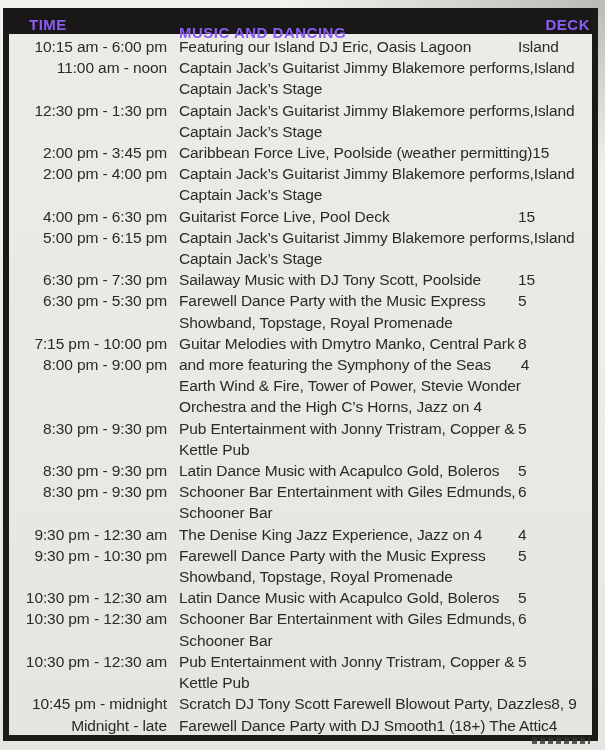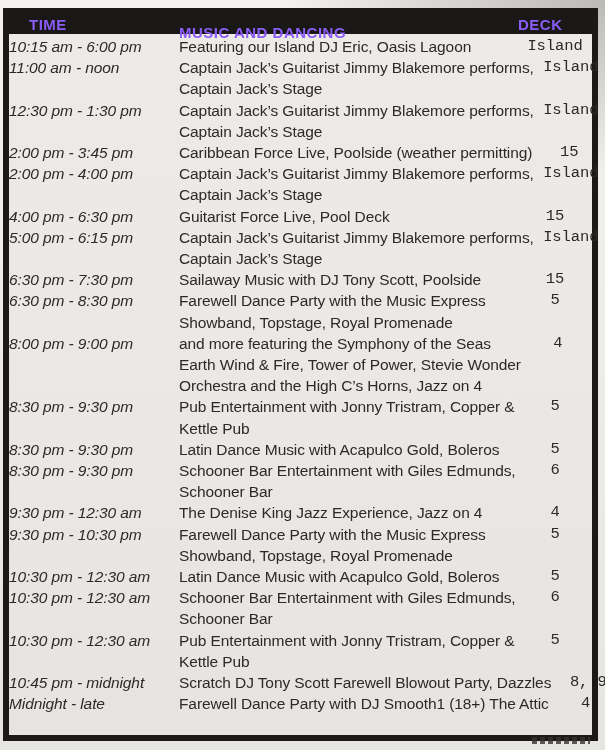--- a/index.html
+++ b/index.html
@@ -18,31 +18,31 @@
     background:linear-gradient(180deg,#edebe7 0%,#eae8e4 60%,#e6e4e0 100%);
     box-sizing:border-box;
   }
   .header{
     height:26px;background:#191816;color:#8b5cf6;
     display:grid;grid-template-columns:158px 1fr 74px;align-items:center;
     font-size:15px;font-weight:bold;letter-spacing:.5px;
   }
   .header .h-time{padding-left:20px;}
   .header .h-activity{padding-left:12px;margin-top:16px;}
-  .header .h-deck{padding-right:2px;}
+  .header .h-deck{text-align:right;padding-right:2px;}
   .rows{padding-top:2px;}
   .row{
     display:grid;grid-template-columns:158px 1fr 74px;
     color:#2b2a27;font-size:15.5px;line-height:21.2px;
     letter-spacing:-0.1px;
   }
-  .time-cell{white-space:nowrap;font-style:italic;}
+  .time-cell{text-align:right;white-space:nowrap;}
   .activity-cell{padding-left:12px;}
   .activity-cell .line{white-space:nowrap;}
-  .deck-cell{text-align:center;white-space:nowrap;font-family:Liberation Mono, monospace;}
+  .deck-cell{text-align:left;white-space:nowrap;}
   .print-artifact{
     position:absolute;right:2px;bottom:-9px;width:58px;height:7px;
     background:repeating-linear-gradient(90deg,#35332f 0 5px,rgba(53,51,47,0) 5px 8px);
     opacity:.8;filter:blur(.4px);
   }
 </style>
 </head>
 <body>
 
 <div class="frame">
@@ -114,28 +114,35 @@
 
   <div class="row">
     <div class="time-cell">6:30 pm - 7:30 pm</div>
     <div class="activity-cell">
           <div class="line">Sailaway Music with DJ Tony Scott, Poolside</div>
         </div>
     <div class="deck-cell">15</div>
   </div>
 
   <div class="row">
-    <div class="time-cell">6:30 pm - 8:30 pm</div>
+    <div class="time-cell">6:30 pm - 5:30 pm</div>
     <div class="activity-cell">
           <div class="line">Farewell Dance Party with the Music Express</div>
           <div class="line">Showband, Topstage, Royal Promenade</div>
         </div>
     <div class="deck-cell">5</div>
   </div>
 
+  <div class="row">
+    <div class="time-cell">7:15 pm - 10:00 pm</div>
+    <div class="activity-cell">
+          <div class="line">Guitar Melodies with Dmytro Manko, Central Park</div>
+        </div>
+    <div class="deck-cell">8</div>
+  </div>
 
   <div class="row">
     <div class="time-cell">8:00 pm - 9:00 pm</div>
     <div class="activity-cell">
           <div class="line">and more featuring the Symphony of the Seas</div>
           <div class="line">Earth Wind &amp; Fire, Tower of Power, Stevie Wonder</div>
           <div class="line">Orchestra and the High C’s Horns, Jazz on 4</div>
         </div>
     <div class="deck-cell">4</div>
   </div>

